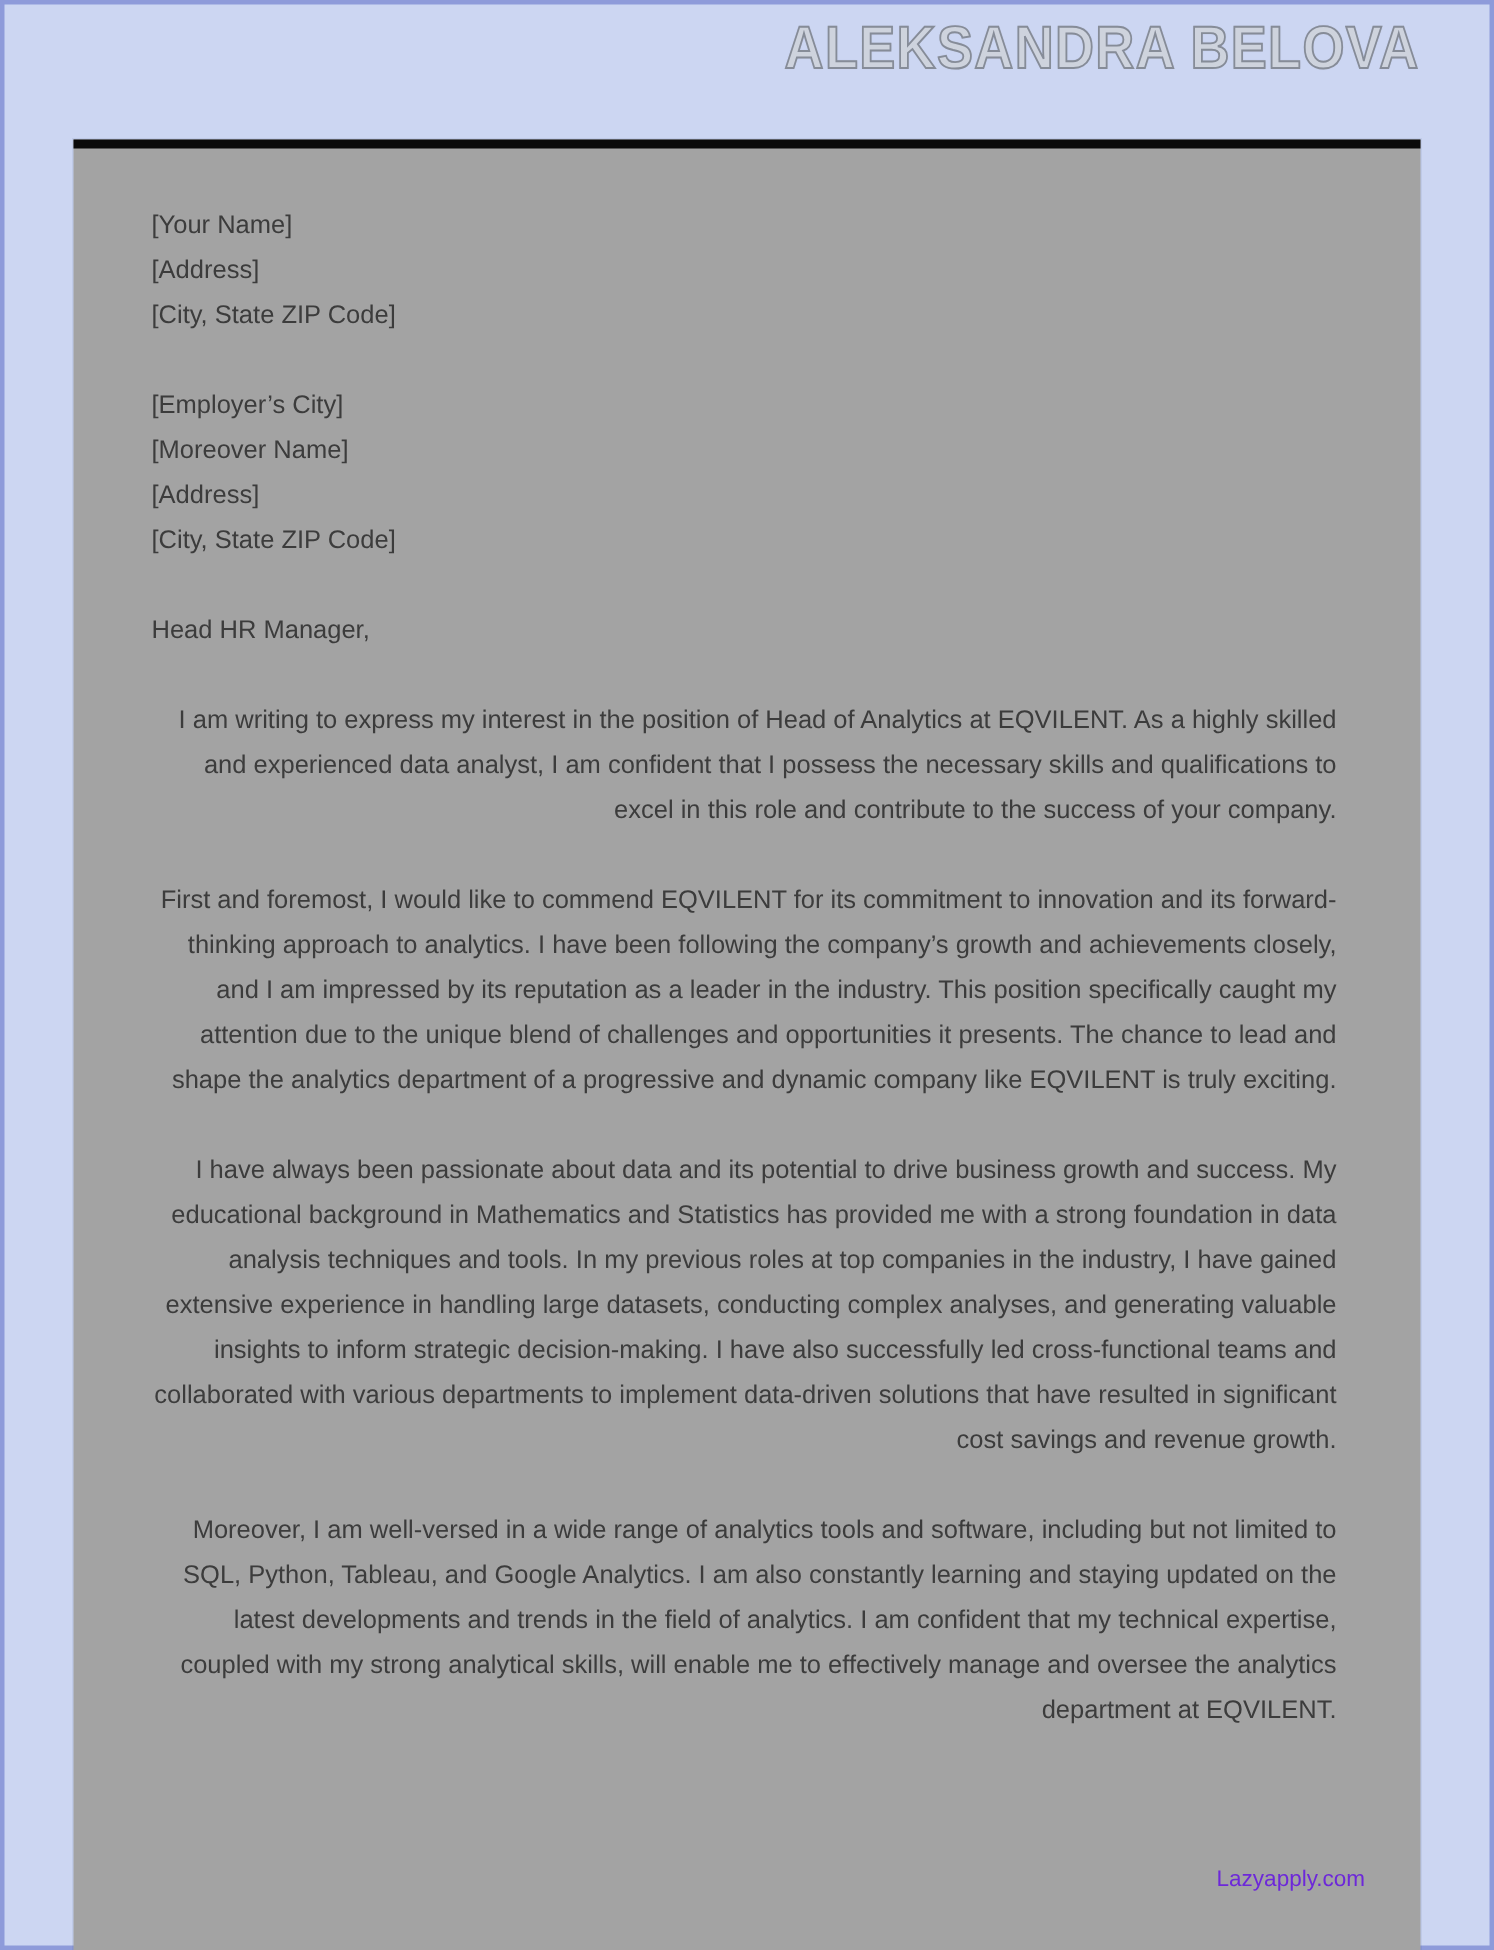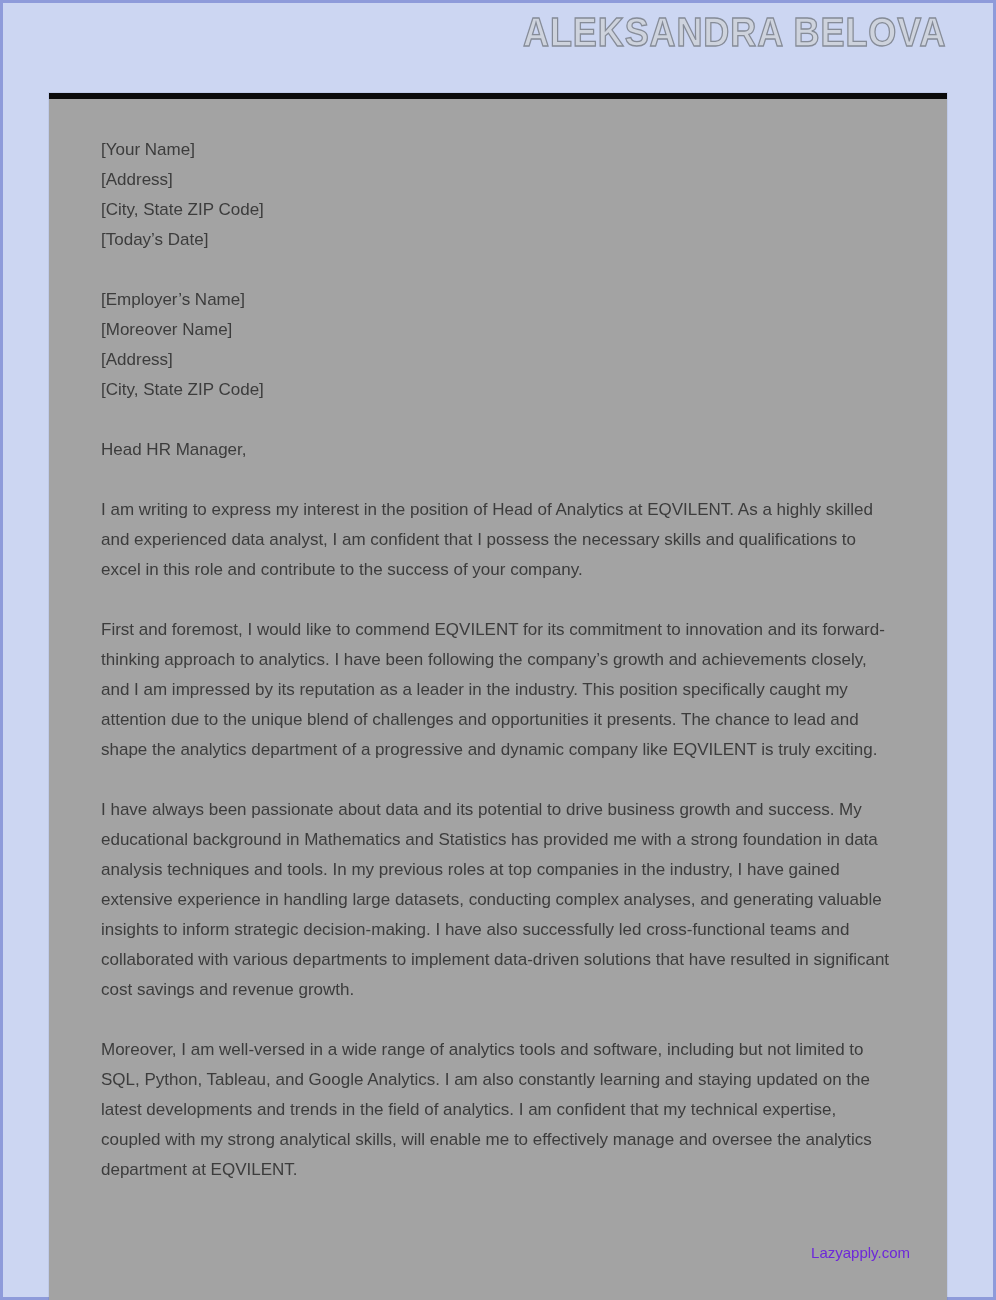--- a/index.html
+++ b/index.html
@@ -47,45 +47,45 @@
     color: #3c3c3c;
     font-size: 17px;
     line-height: 30px;
   }
   .block {
     margin: 0 0 30px 0;
   }
   .page p {
     margin: 0 0 30px 0;
     max-width: 790px;
+    text-align: right;
   }
   .watermark {
     position: absolute;
     top: 1244px;
     right: 86px;
     font-size: 15px;
     color: #6d28d9;
   }
 </style>
 </head>
 <body>
 
 <div class="candidate-name">ALEKSANDRA BELOVA</div>
 
 <main class="page">
 
   <div class="block">
     <div class="line">[Your Name]</div>
     <div class="line">[Address]</div>
     <div class="line">[City, State ZIP Code]</div>
-    <div class="line">[Today’s Date]</div>
   </div>
 
   <div class="block">
-    <div class="line">[Employer’s Name]</div>
+    <div class="line">[Employer’s City]</div>
     <div class="line">[Moreover Name]</div>
     <div class="line">[Address]</div>
     <div class="line">[City, State ZIP Code]</div>
   </div>
 
   <div class="block line">Head HR Manager,</div>
 
   <p>I am writing to express my interest in the position of Head of Analytics at EQVILENT. As a highly skilled and experienced data analyst, I am confident that I possess the necessary skills and qualifications to excel in this role and contribute to the success of your company.</p>
   <p>First and foremost, I would like to commend EQVILENT for its commitment to innovation and its forward-thinking approach to analytics. I have been following the company’s growth and achievements closely, and I am impressed by its reputation as a leader in the industry. This position specifically caught my attention due to the unique blend of challenges and opportunities it presents. The chance to lead and shape the analytics department of a progressive and dynamic company like EQVILENT is truly exciting.</p>
   <p>I have always been passionate about data and its potential to drive business growth and success. My educational background in Mathematics and Statistics has provided me with a strong foundation in data analysis techniques and tools. In my previous roles at top companies in the industry, I have gained extensive experience in handling large datasets, conducting complex analyses, and generating valuable insights to inform strategic decision-making. I have also successfully led cross-functional teams and collaborated with various departments to implement data-driven solutions that have resulted in significant cost savings and revenue growth.</p>

